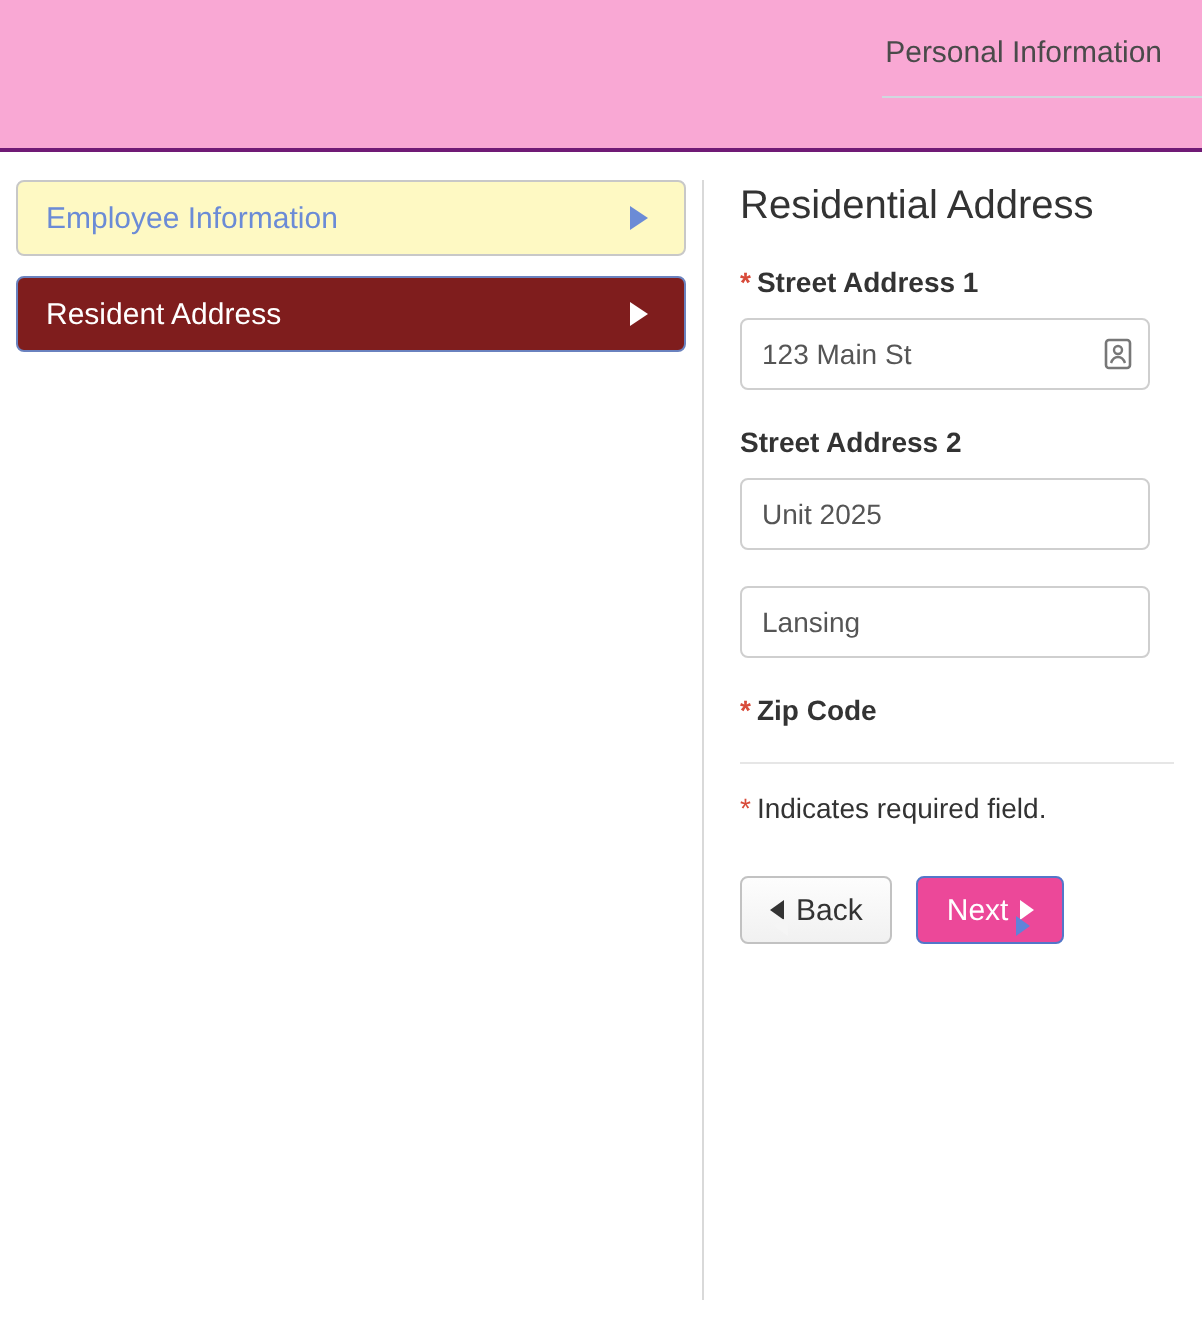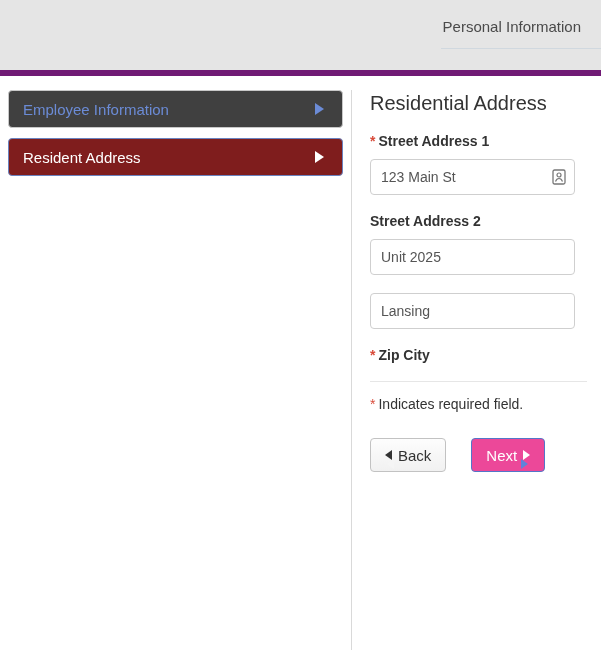--- a/index.html
+++ b/index.html
@@ -6,24 +6,24 @@
   html, body {
     margin: 0;
     padding: 0;
     font-family: Arial, Helvetica, sans-serif;
     font-size: 14px;
     color: #333;
     background: #fff;
     width: 601px;
   }
   .topbar {
-    background: #e5e5e5;
+    background: #f9a8d4;
     height: 76px;
     position: relative;
-    border-bottom: 6px solid #701a75;
+    border-bottom: 2px solid #701a75;
   }
   .topbar-title {
     position: absolute;
     right: 20px;
     top: 18px;
     font-size: 15px;
     color: #4a4a4a;
   }
   .topbar-underline {
     position: absolute;
@@ -48,21 +48,21 @@
     justify-content: space-between;
     border: 1px solid #c8c8c8;
     border-radius: 4px;
     height: 38px;
     padding: 0 18px 0 14px;
     margin-bottom: 10px;
     font-size: 15px;
     cursor: pointer;
   }
   .nav-item.inactive {
-    background: #404040;
+    background: #fef9c3;
     color: #6b8bd6;
   }
   .nav-item.active {
     background: #7f1d1d;
     color: #fff;
     border-color: #6a82bf;
   }
   .nav-arrow {
     width: 0; height: 0;
     border-top: 6px solid transparent;
@@ -116,21 +116,21 @@
     width: 0; height: 0;
     border-left: 5px solid transparent;
     border-right: 5px solid transparent;
     border-top: 5px solid #888;
   }
   .divider {
     border-top: 1px solid #e6e6e6;
     margin: 6px 0 14px 0;
   }
   .req-note { font-size: 14px; color: #333; margin-bottom: 26px; }
-  .actions { display: flex; gap: 25px; }
+  .actions { display: flex; gap: 12px; }
   .btn {
     display: inline-flex;
     align-items: center;
     gap: 6px;
     height: 34px;
     padding: 0 14px;
     border-radius: 4px;
     font-size: 15px;
     cursor: pointer;
     border: 1px solid #c2c2c2;
@@ -226,21 +226,21 @@
 
     <div class="field">
       <div class="text-input">
         <span>Lansing</span>
       </div>
     </div>
 
 
     <div class="field">
       <div class="field-label">
-        <span class="req">*</span><span>Zip City</span>
+        <span class="req">*</span><span>Zip Code</span>
       </div>
     </div>
 
     <div class="divider"></div>
 
     <div class="req-note">
       <span class="req">*</span><span>Indicates required field.</span>
     </div>
 
     <div class="actions">

